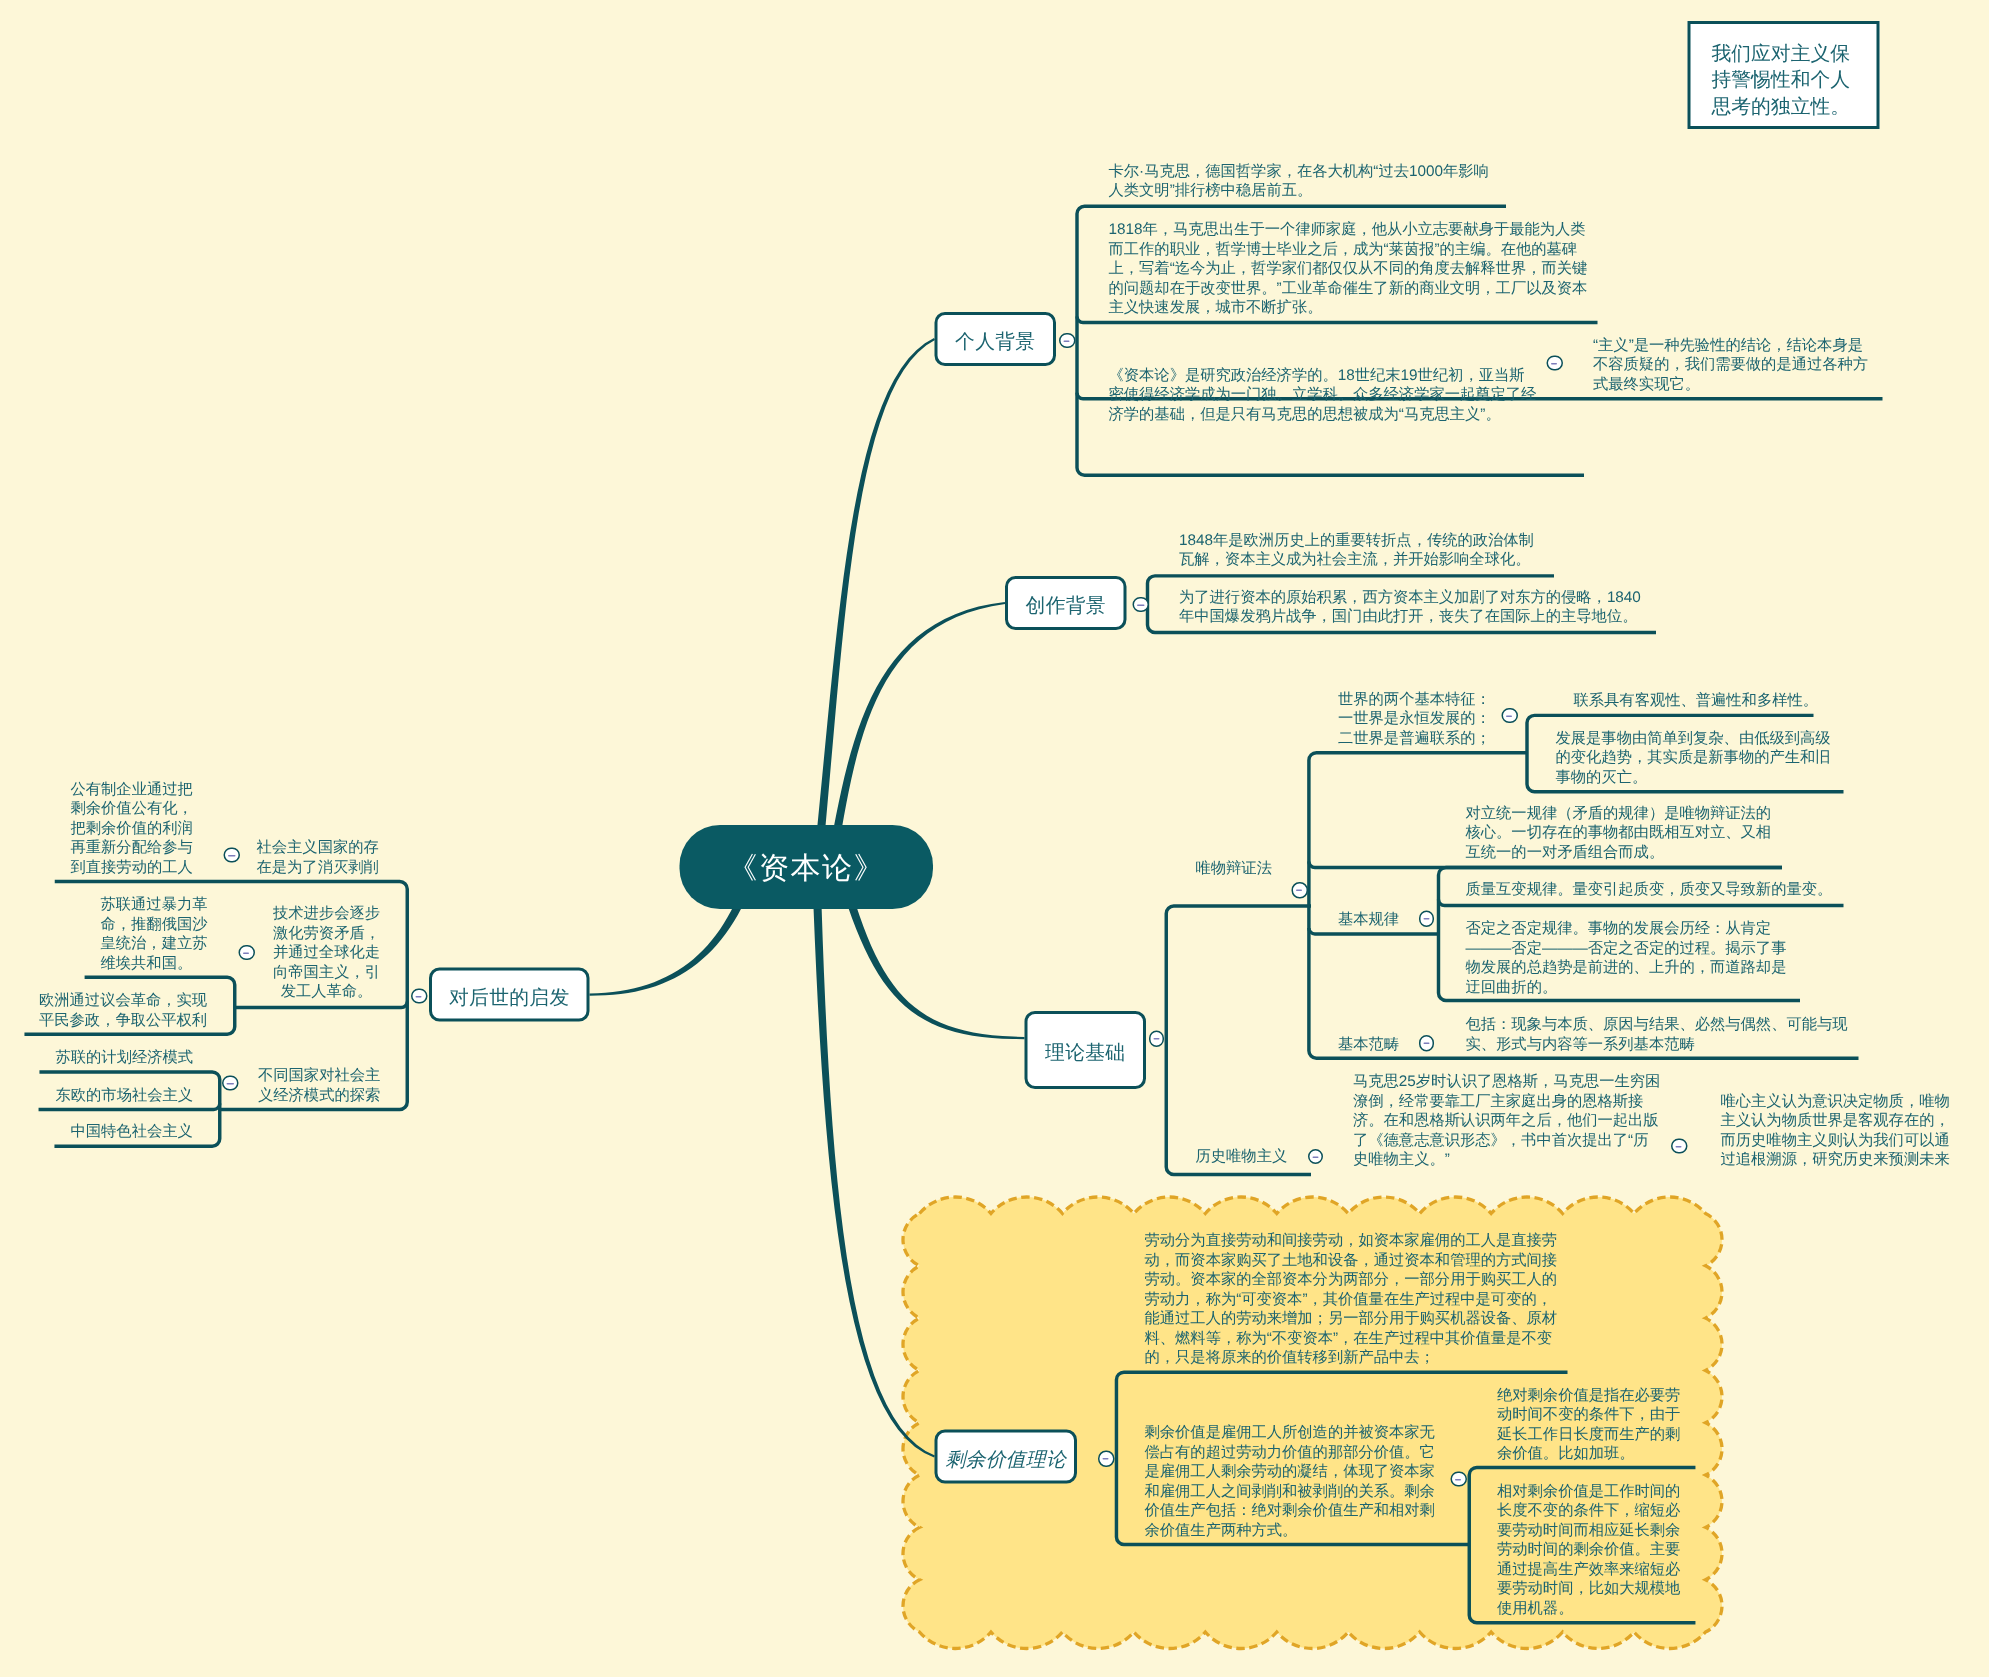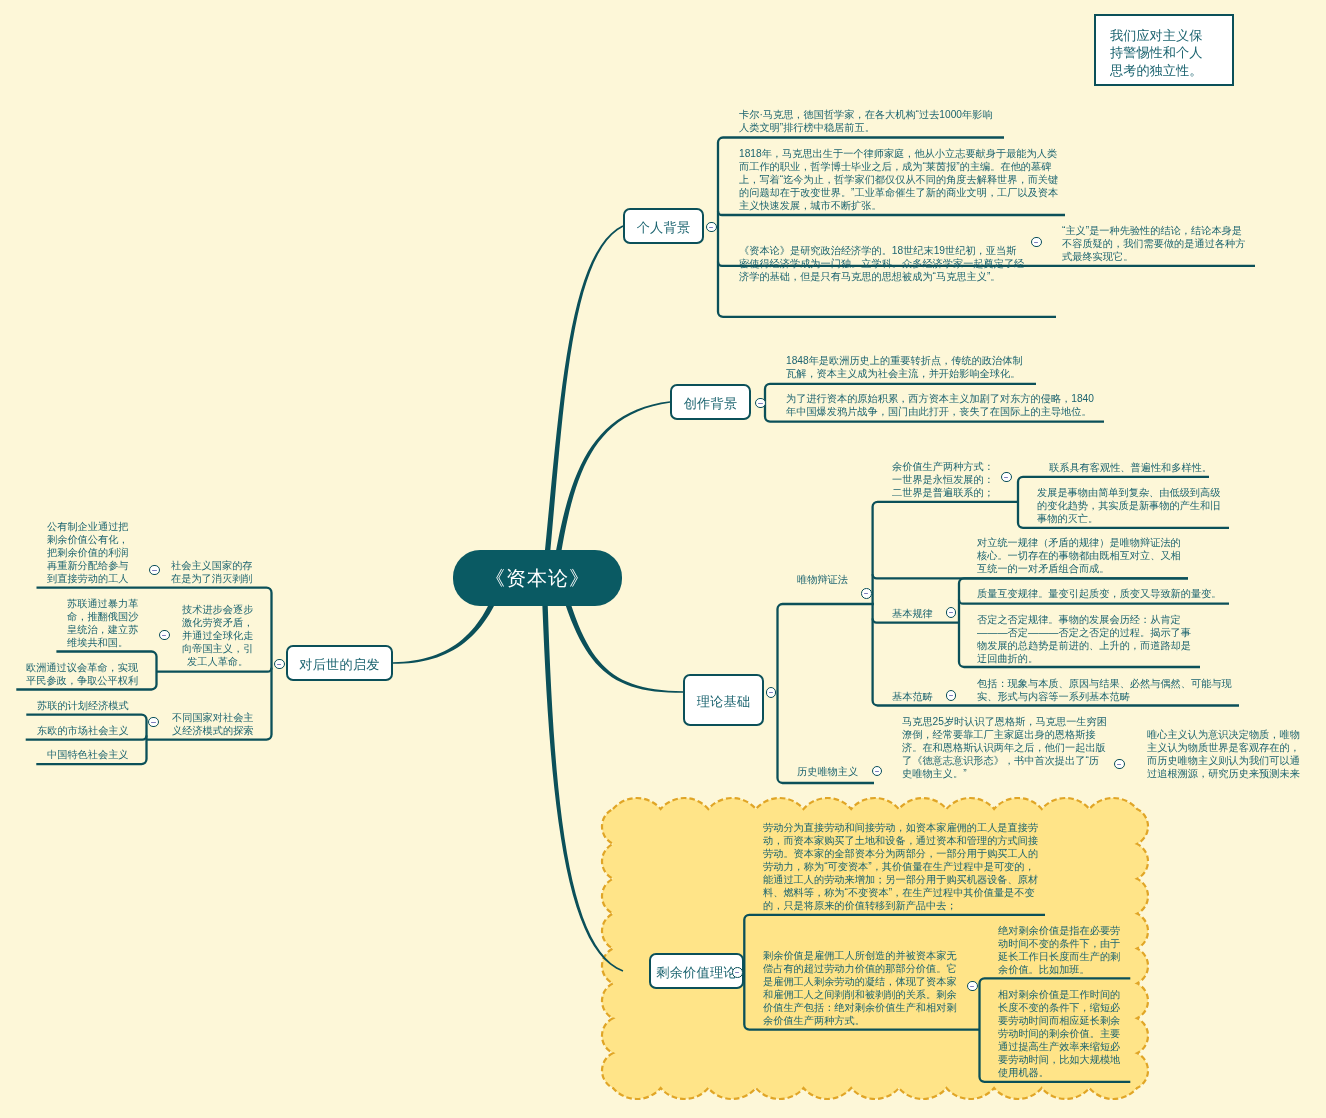--- a/index.html
+++ b/index.html
@@ -113,21 +113,21 @@
   </div>
   <div class="tg" style="left:765.7px;top:687.2px;">
       <i></i>
     </div>
 
   <div class="txt" style="left:797px;top:573px;">唯物辩证法</div>
   <div class="tg" style="left:861.0px;top:588.1px;">
       <i></i>
     </div>
 
-  <div class="txt" style="left:892px;top:459.5px;">余价值生产两种方式：
+  <div class="txt" style="left:892px;top:459.5px;">世界的两个基本特征：
 一世界是永恒发展的：
 二世界是普遍联系的；</div>
   <div class="tg" style="left:1001.2px;top:471.7px;">
       <i></i>
     </div>
   <div class="txt" style="left:1037px;top:460.5px;margin-left:12px;">联系具有客观性、普遍性和多样性。</div>
   <div class="txt" style="left:1037px;top:486px;">发展是事物由简单到复杂、由低级到高级
 的变化趋势，其实质是新事物的产生和旧
 事物的灭亡。</div>
 
@@ -162,21 +162,21 @@
 了《德意志意识形态》，书中首次提出了“历
 史唯物主义。”</div>
   <div class="tg" style="left:1114.2px;top:758.7px;">
       <i></i>
     </div>
   <div class="txt" style="left:1147px;top:727.5px;">唯心主义认为意识决定物质，唯物
 主义认为物质世界是客观存在的，
 而历史唯物主义则认为我们可以通
 过追根溯源，研究历史来预测未来</div>
 
-  <div class="abs box-node" style="left:649px;top:953px;width:95px;height:36px;">
+  <div class="abs box-node" style="left:623px;top:953px;width:95px;height:36px;font-style:italic;">
     <span>剩余价值理论</span>
   </div>
   <div class="tg" style="left:732.2px;top:967.0px;">
       <i></i>
     </div>
 
   <div class="txt" style="left:763px;top:820.5px;">劳动分为直接劳动和间接劳动，如资本家雇佣的工人是直接劳
 动，而资本家购买了土地和设备，通过资本和管理的方式间接
 劳动。资本家的全部资本分为两部分，一部分用于购买工人的
 劳动力，称为“可变资本”，其价值量在生产过程中是可变的，
@@ -239,19 +239,19 @@
 
   <div class="txt" style="left:37px;top:698.5px;">苏联的计划经济模式</div>
   <div class="txt" style="left:37px;top:723.5px;">东欧的市场社会主义</div>
   <div class="txt" style="left:47px;top:748px;">中国特色社会主义</div>
   <div class="tg" style="left:148.3px;top:716.9px;">
       <i></i>
     </div>
   <div class="txt" style="left:172px;top:710.5px;">不同国家对社会主
 义经济模式的探索</div>
 
-  <div class="note-box" style="left:1094px;top:14px;width:140px;height:72px;">
+  <div class="note-box" style="left:1125px;top:14px;width:128px;height:72px;">
     <div style="white-space:pre;position:absolute;left:14px;top:10.5px;">我们应对主义保
 持警惕性和个人
 思考的独立性。</div>
   </div>
 
 </div>
 
 </body></html>

